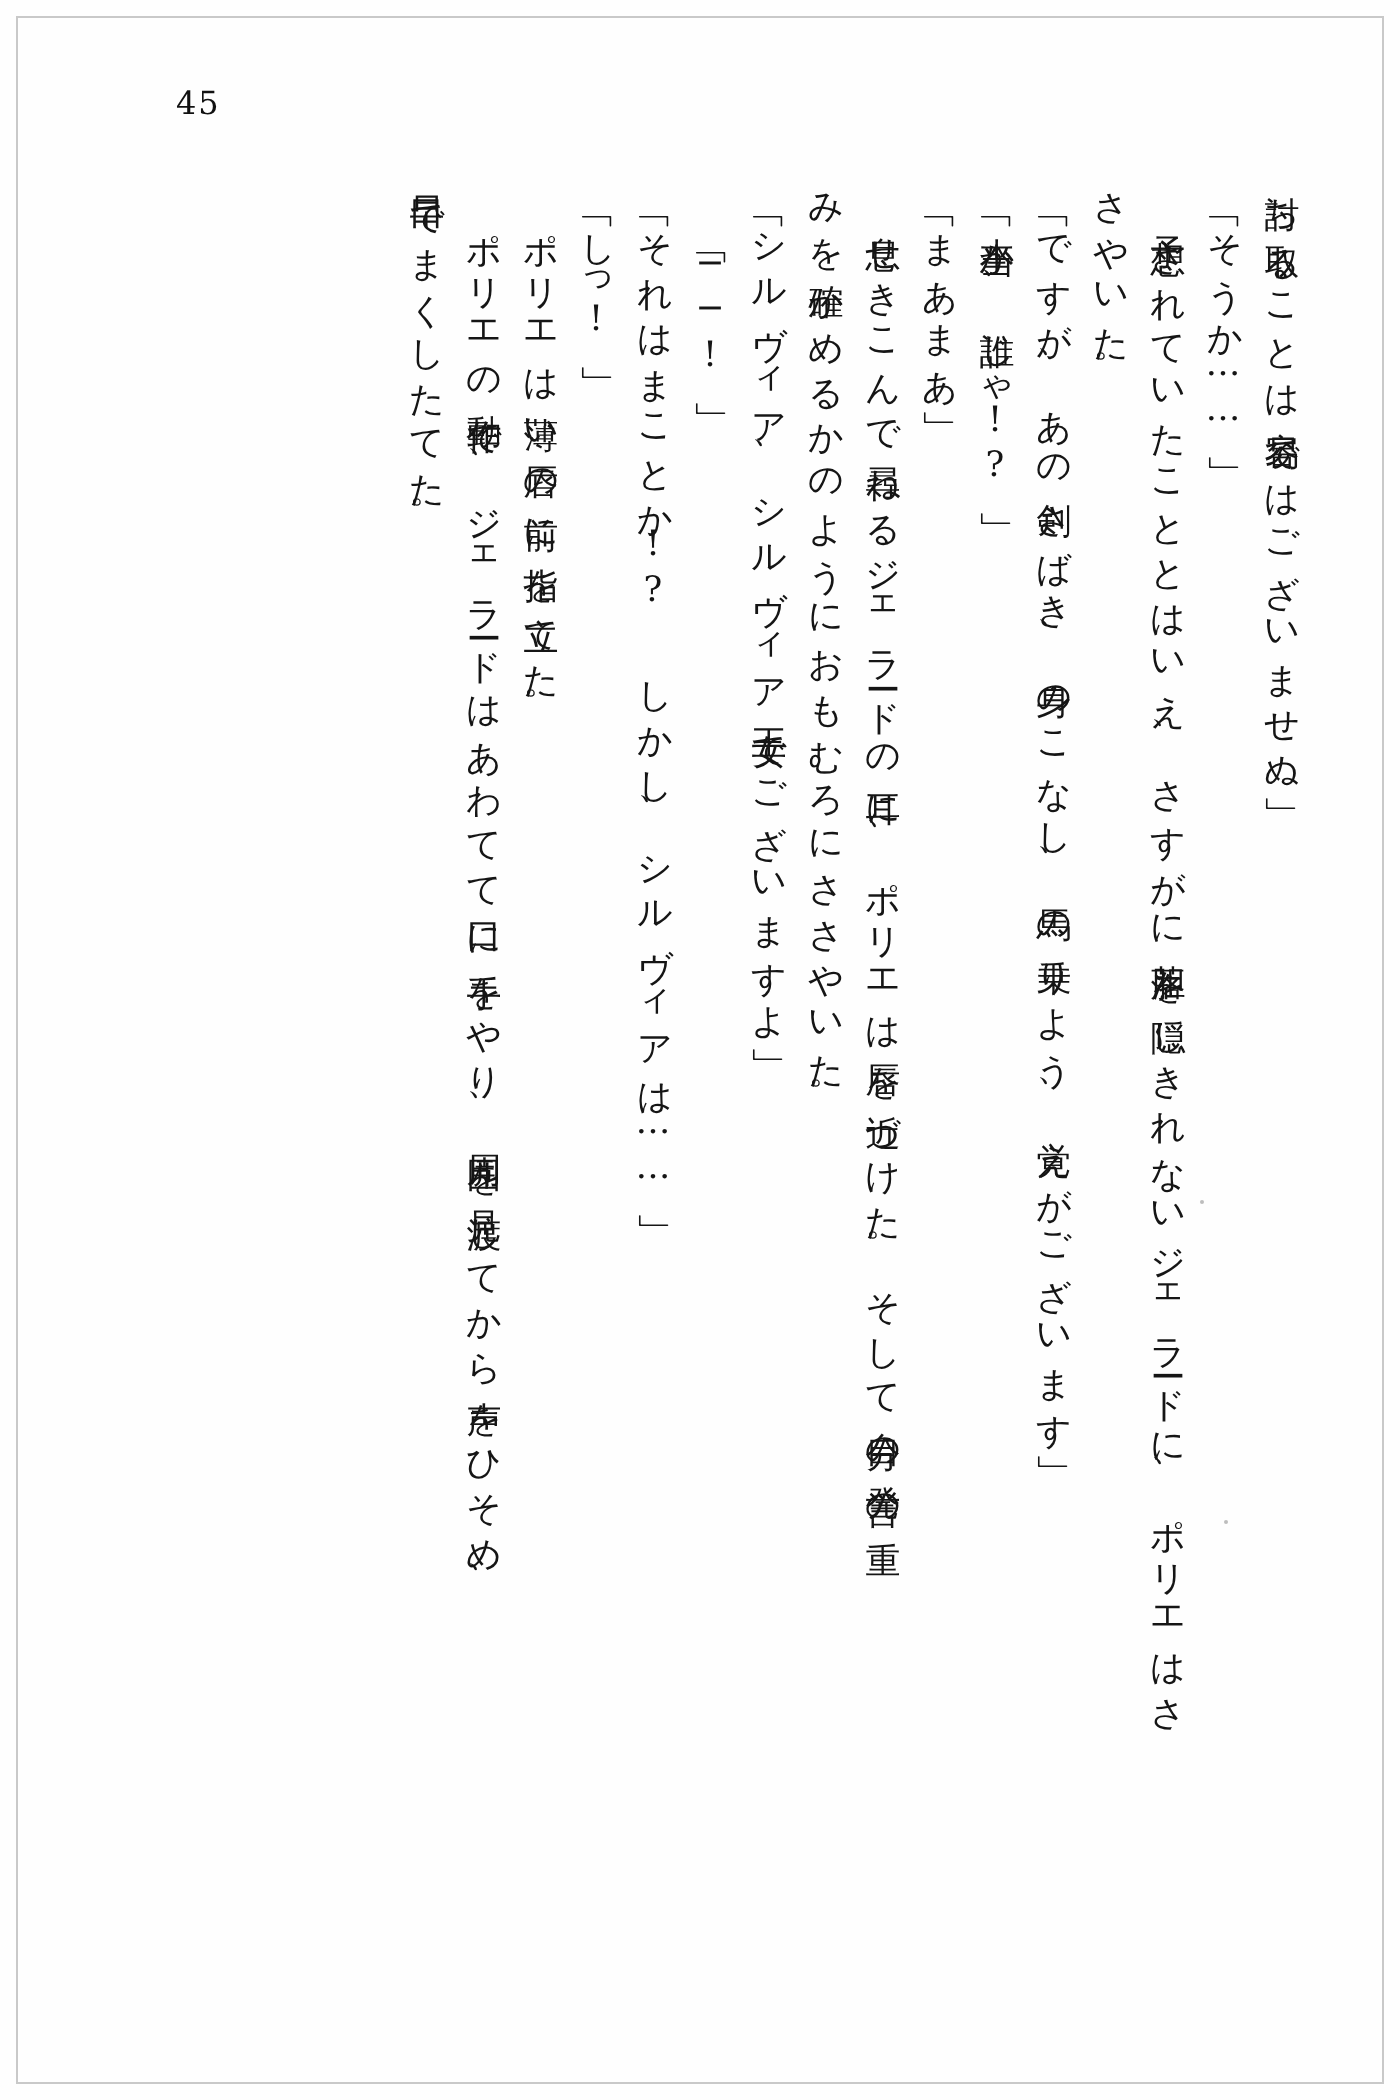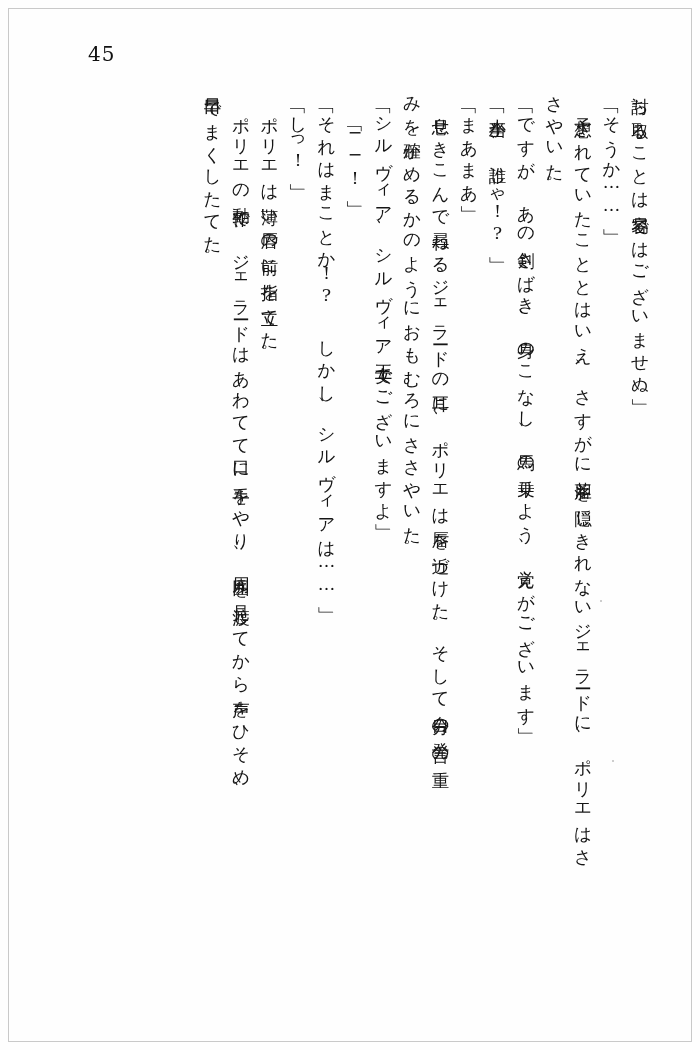--- a/index.html
+++ b/index.html
@@ -29,21 +29,21 @@
     height: 1034px;
     border: 1px solid #c9c9c9;
     box-sizing: border-box;
     pointer-events: none;
   }
   .folio {
     position: absolute;
     left: 88px;
     top: 42px;
     font-family: "DejaVu Serif", serif;
-    font-size: 20px;
+    font-size: 16px;
     letter-spacing: 1px;
     color: #111;
   }
   .text-block {
     position: absolute;
     top: 84px;
     right: 52px;
     height: 880px;
     width: 560px;
     display: flex;

